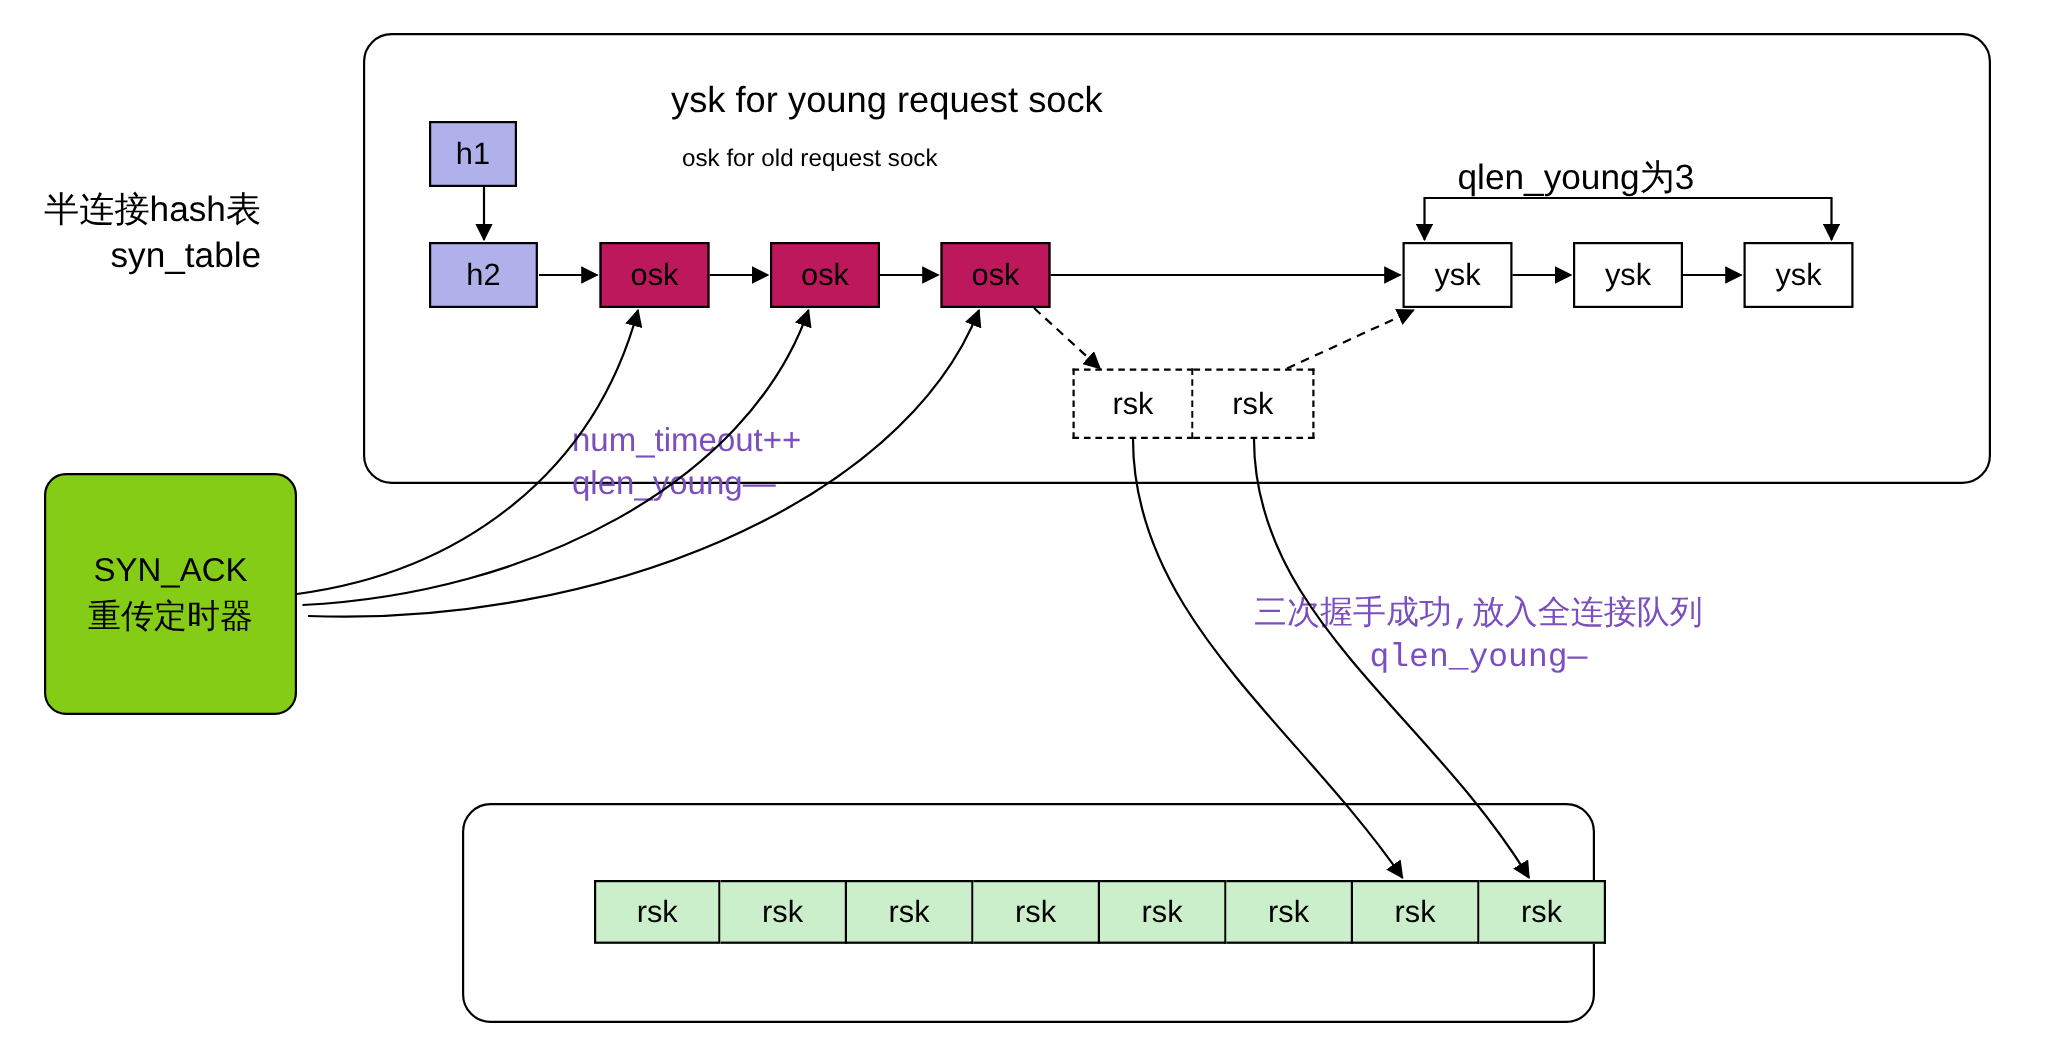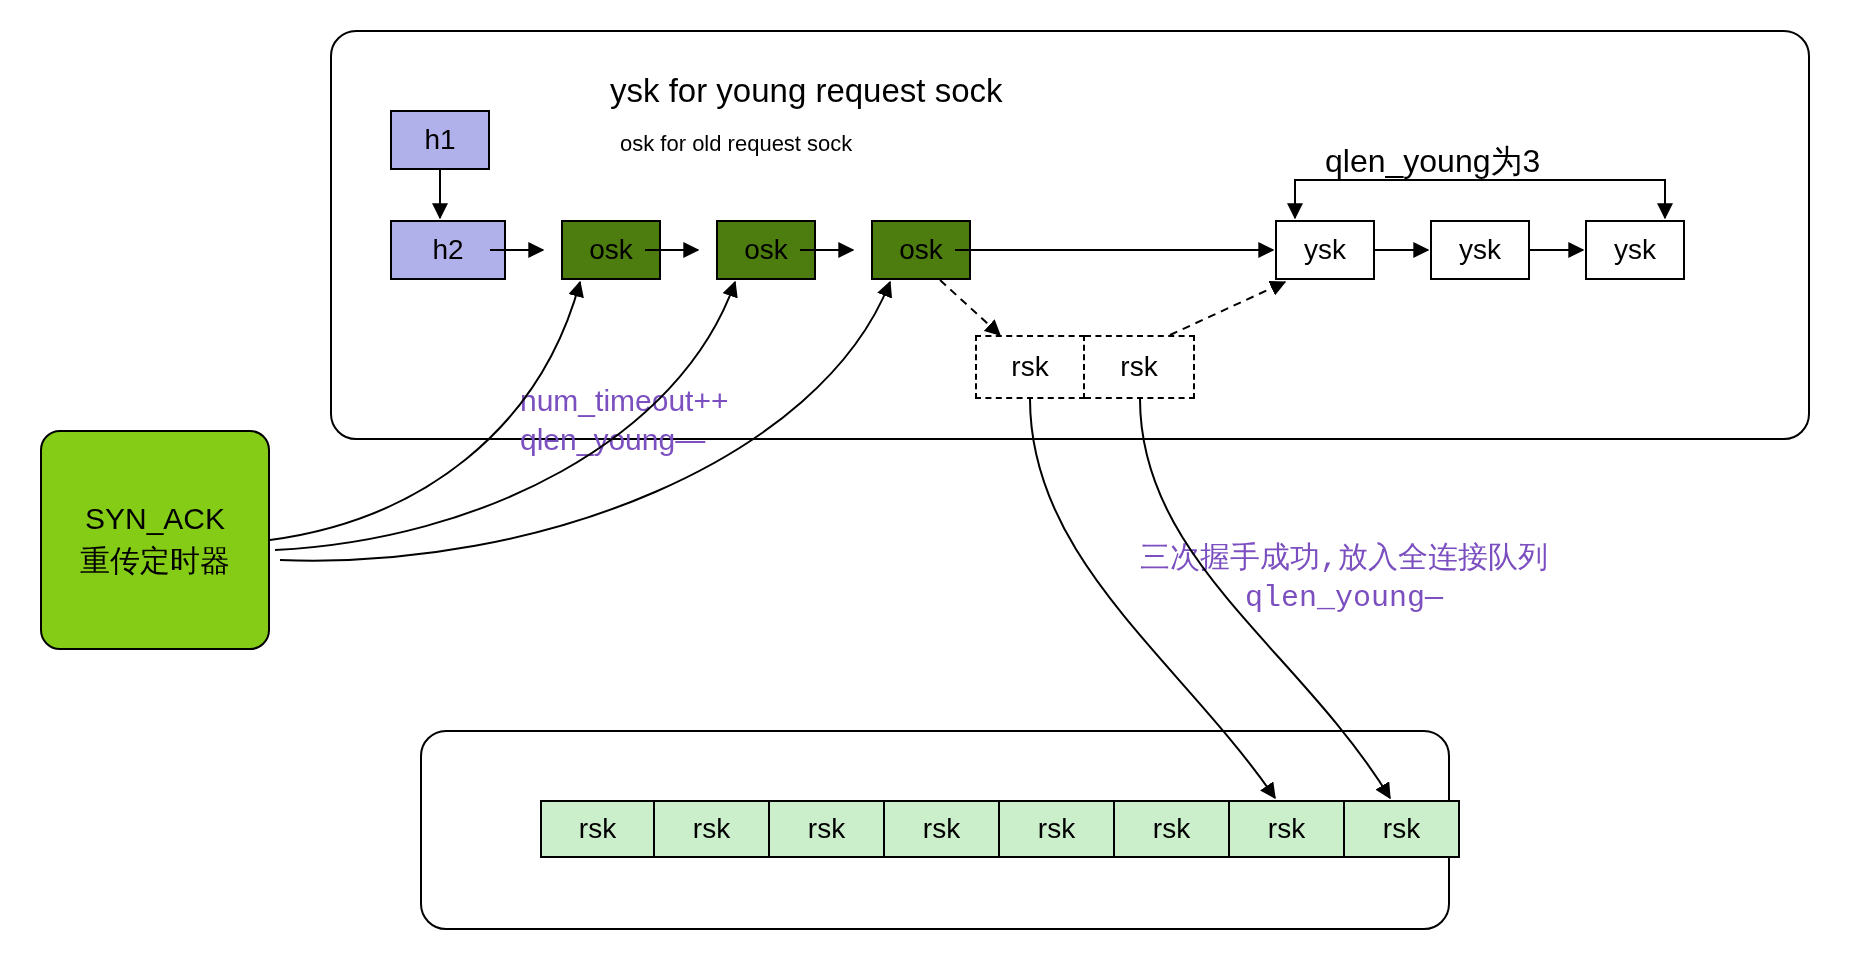--- a/index.html
+++ b/index.html
@@ -35,21 +35,21 @@
     position: absolute;
     border: 2px solid #000;
     box-sizing: border-box;
     display: flex;
     align-items: center;
     justify-content: center;
     font-size: 28px;
     background: #fff;
   }
   .node.h   { background: #b0b0ea; }
-  .node.osk { background: #4d7c0f; margin-left: 16px; }
+  .node.osk { background: #be185d; }
   .node.ysk { background: #ffffff; }
   .node.rsk-dash {
     background: #ffffff;
     border: 2px dashed #000;
   }
   .node.rsk-green {
     background: #cbeecb;
     border: 2px solid #000;
   }
   .syn-ack-box {
@@ -75,28 +75,29 @@
 </style>
 </head>
 <body>
 
 <div class="stage">
 
   <div class="panel" style="left:330px; top:30px; width:1480px; height:410px;"></div>
 
   <div class="panel" style="left:420px; top:730px; width:1030px; height:200px;"></div>
 
+  <div class="label" style="left:40px; top:170px;">半连接hash表<br>syn_table</div>
 
 
   <div class="label" style="left:610px; top:70px; font-size:33px;">ysk for young request sock</div>
   <div class="label" style="left:620px; top:130px; font-size:22px;">osk for old request sock</div>
   <div class="label" style="left:1325px; top:125px; font-size:32px;margin-top:16px;">qlen_young为3</div>
 
-  <div class="node h" style="left:390px; top:110px; width:100px; height:60px;">h1</div>
-  <div class="node h" style="left:390px; top:220px; width:116px; height:60px;">h2</div>
+  <div class="node h" style="left:390px; top:110px; width:80px; height:60px;">h1</div>
+  <div class="node h" style="left:390px; top:220px; width:99px; height:60px;">h2</div>
 
   <div class="node osk" style="left:545px; top:220px; width:100px; height:60px;">osk</div>
   <div class="node osk" style="left:700px; top:220px; width:100px; height:60px;">osk</div>
   <div class="node osk" style="left:855px; top:220px; width:100px; height:60px;">osk</div>
 
   <div class="node ysk" style="left:1275px; top:220px; width:100px; height:60px;">ysk</div>
   <div class="node ysk" style="left:1430px; top:220px; width:100px; height:60px;">ysk</div>
   <div class="node ysk" style="left:1585px; top:220px; width:100px; height:60px;">ysk</div>
 
   <div class="node rsk-dash" style="left:975px; top:335px; width:110px; height:64px;">rsk</div>

